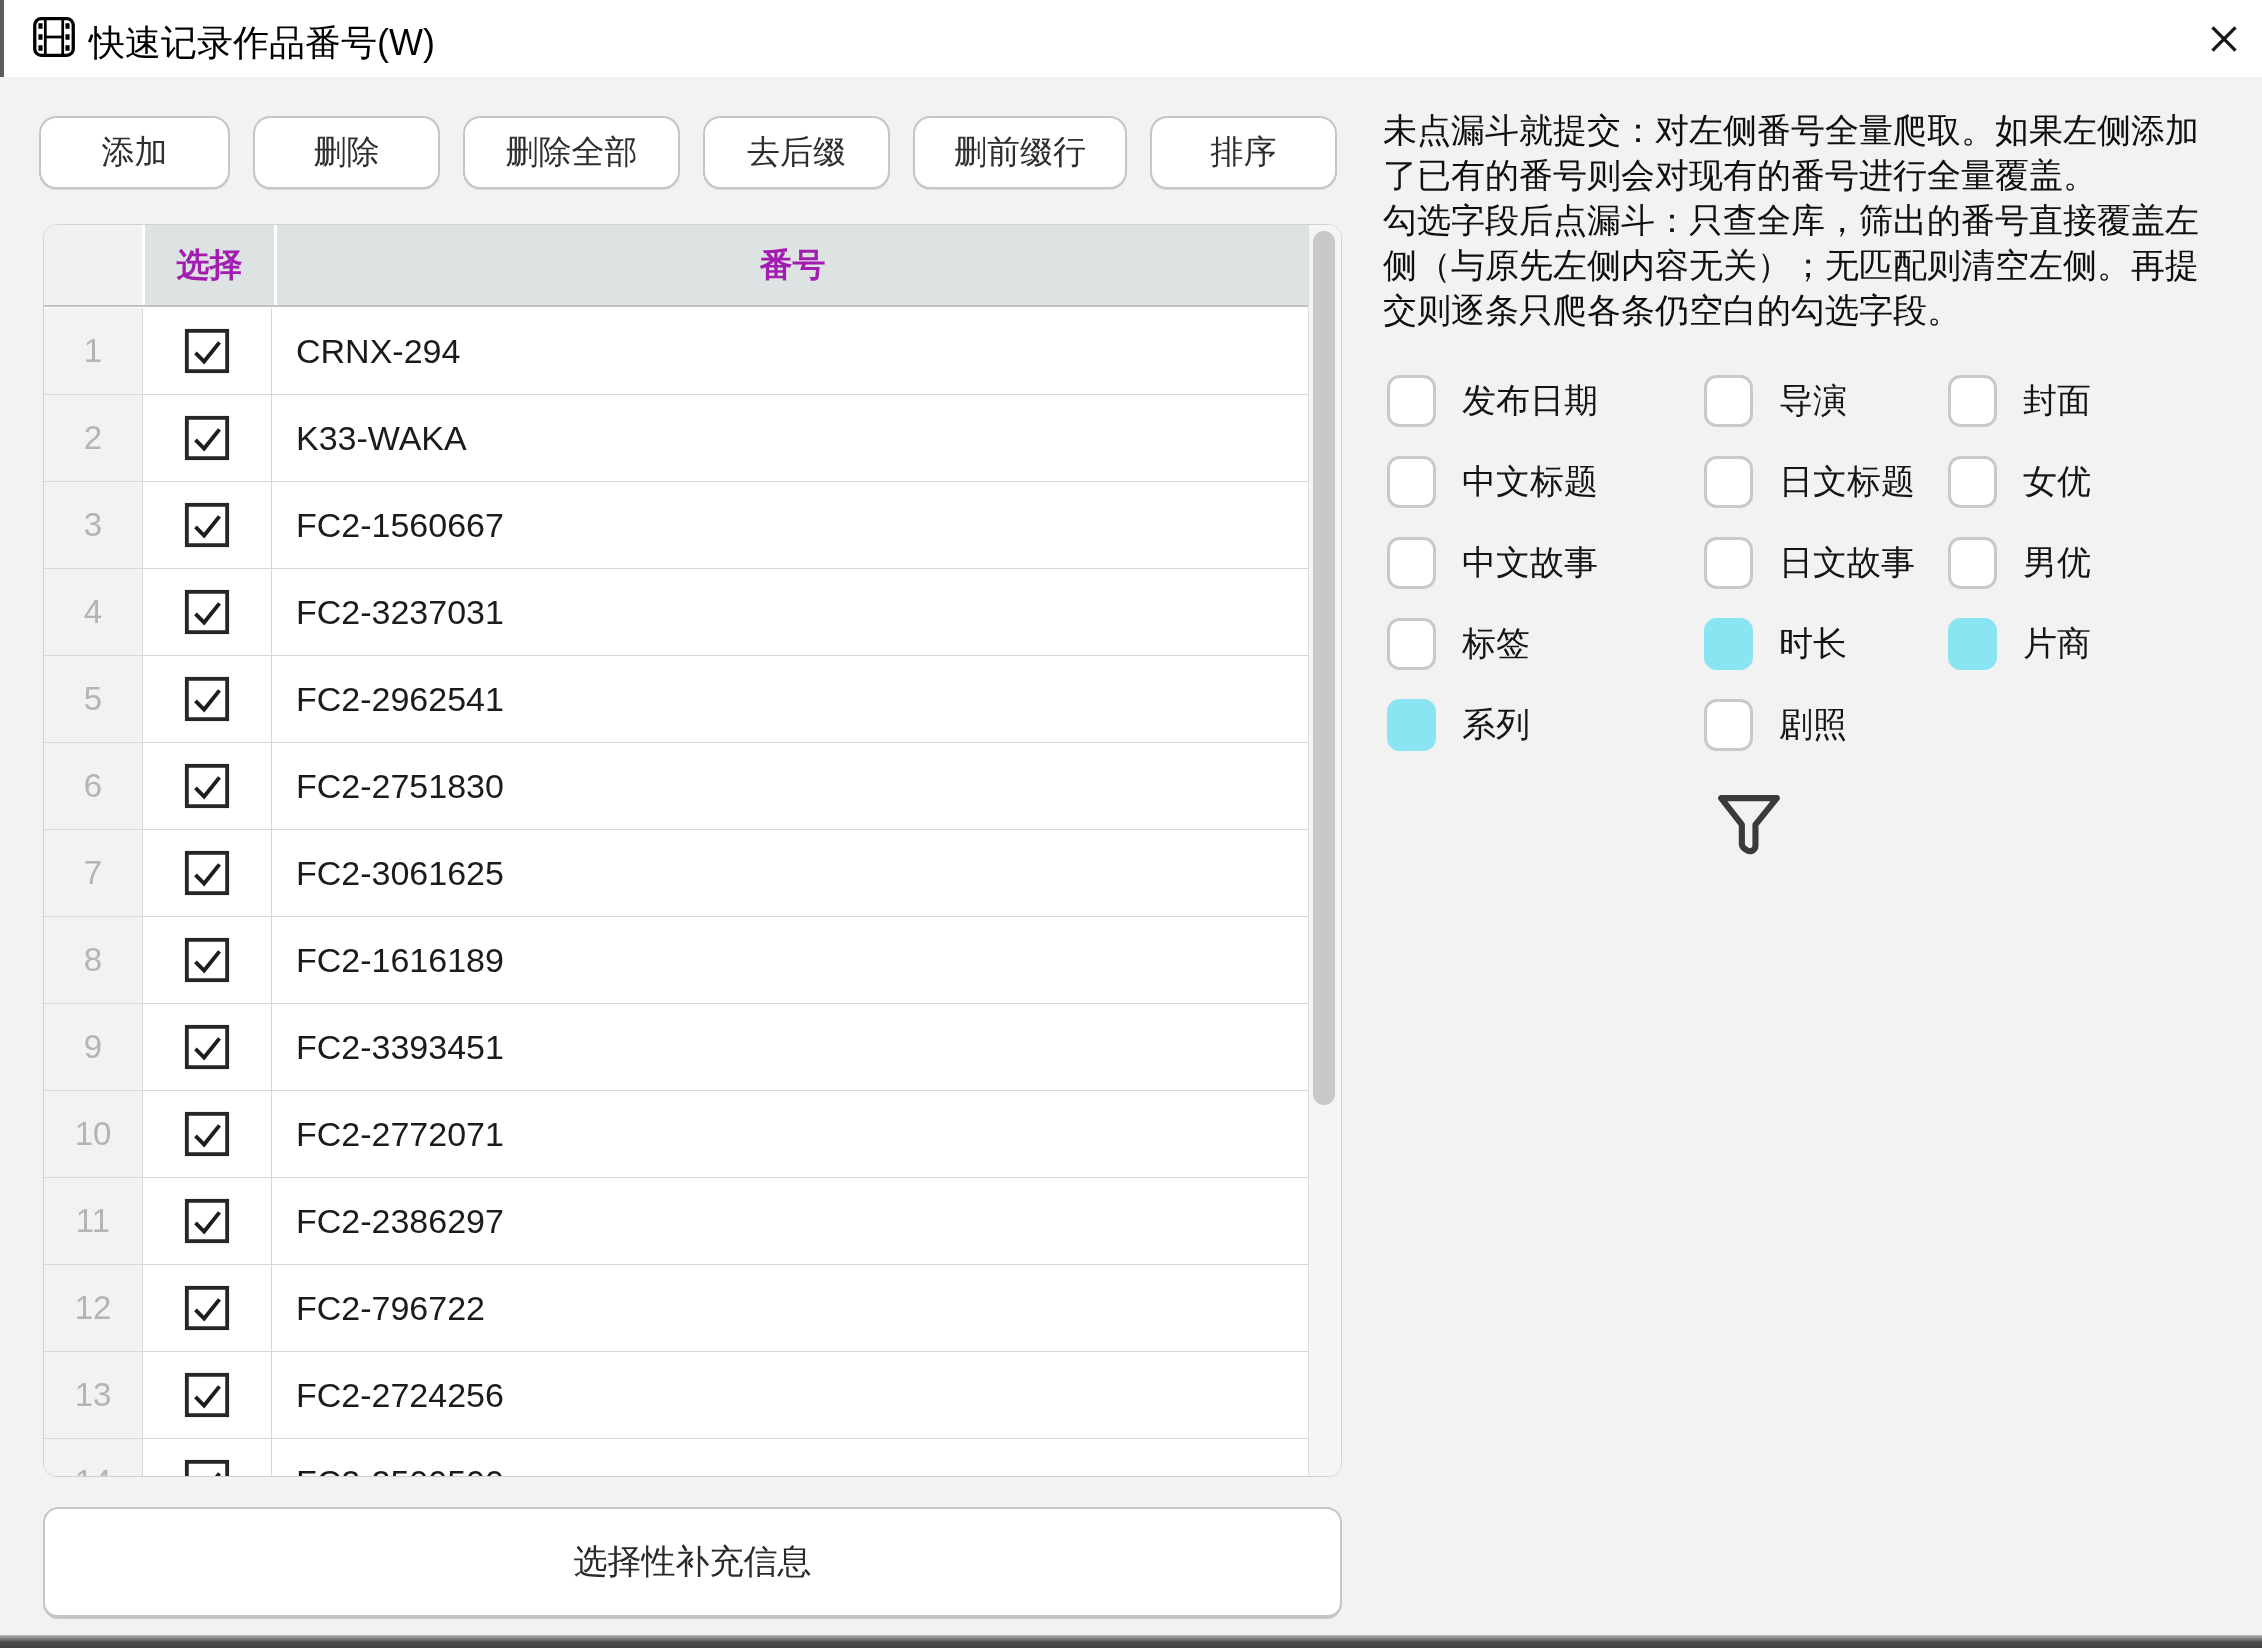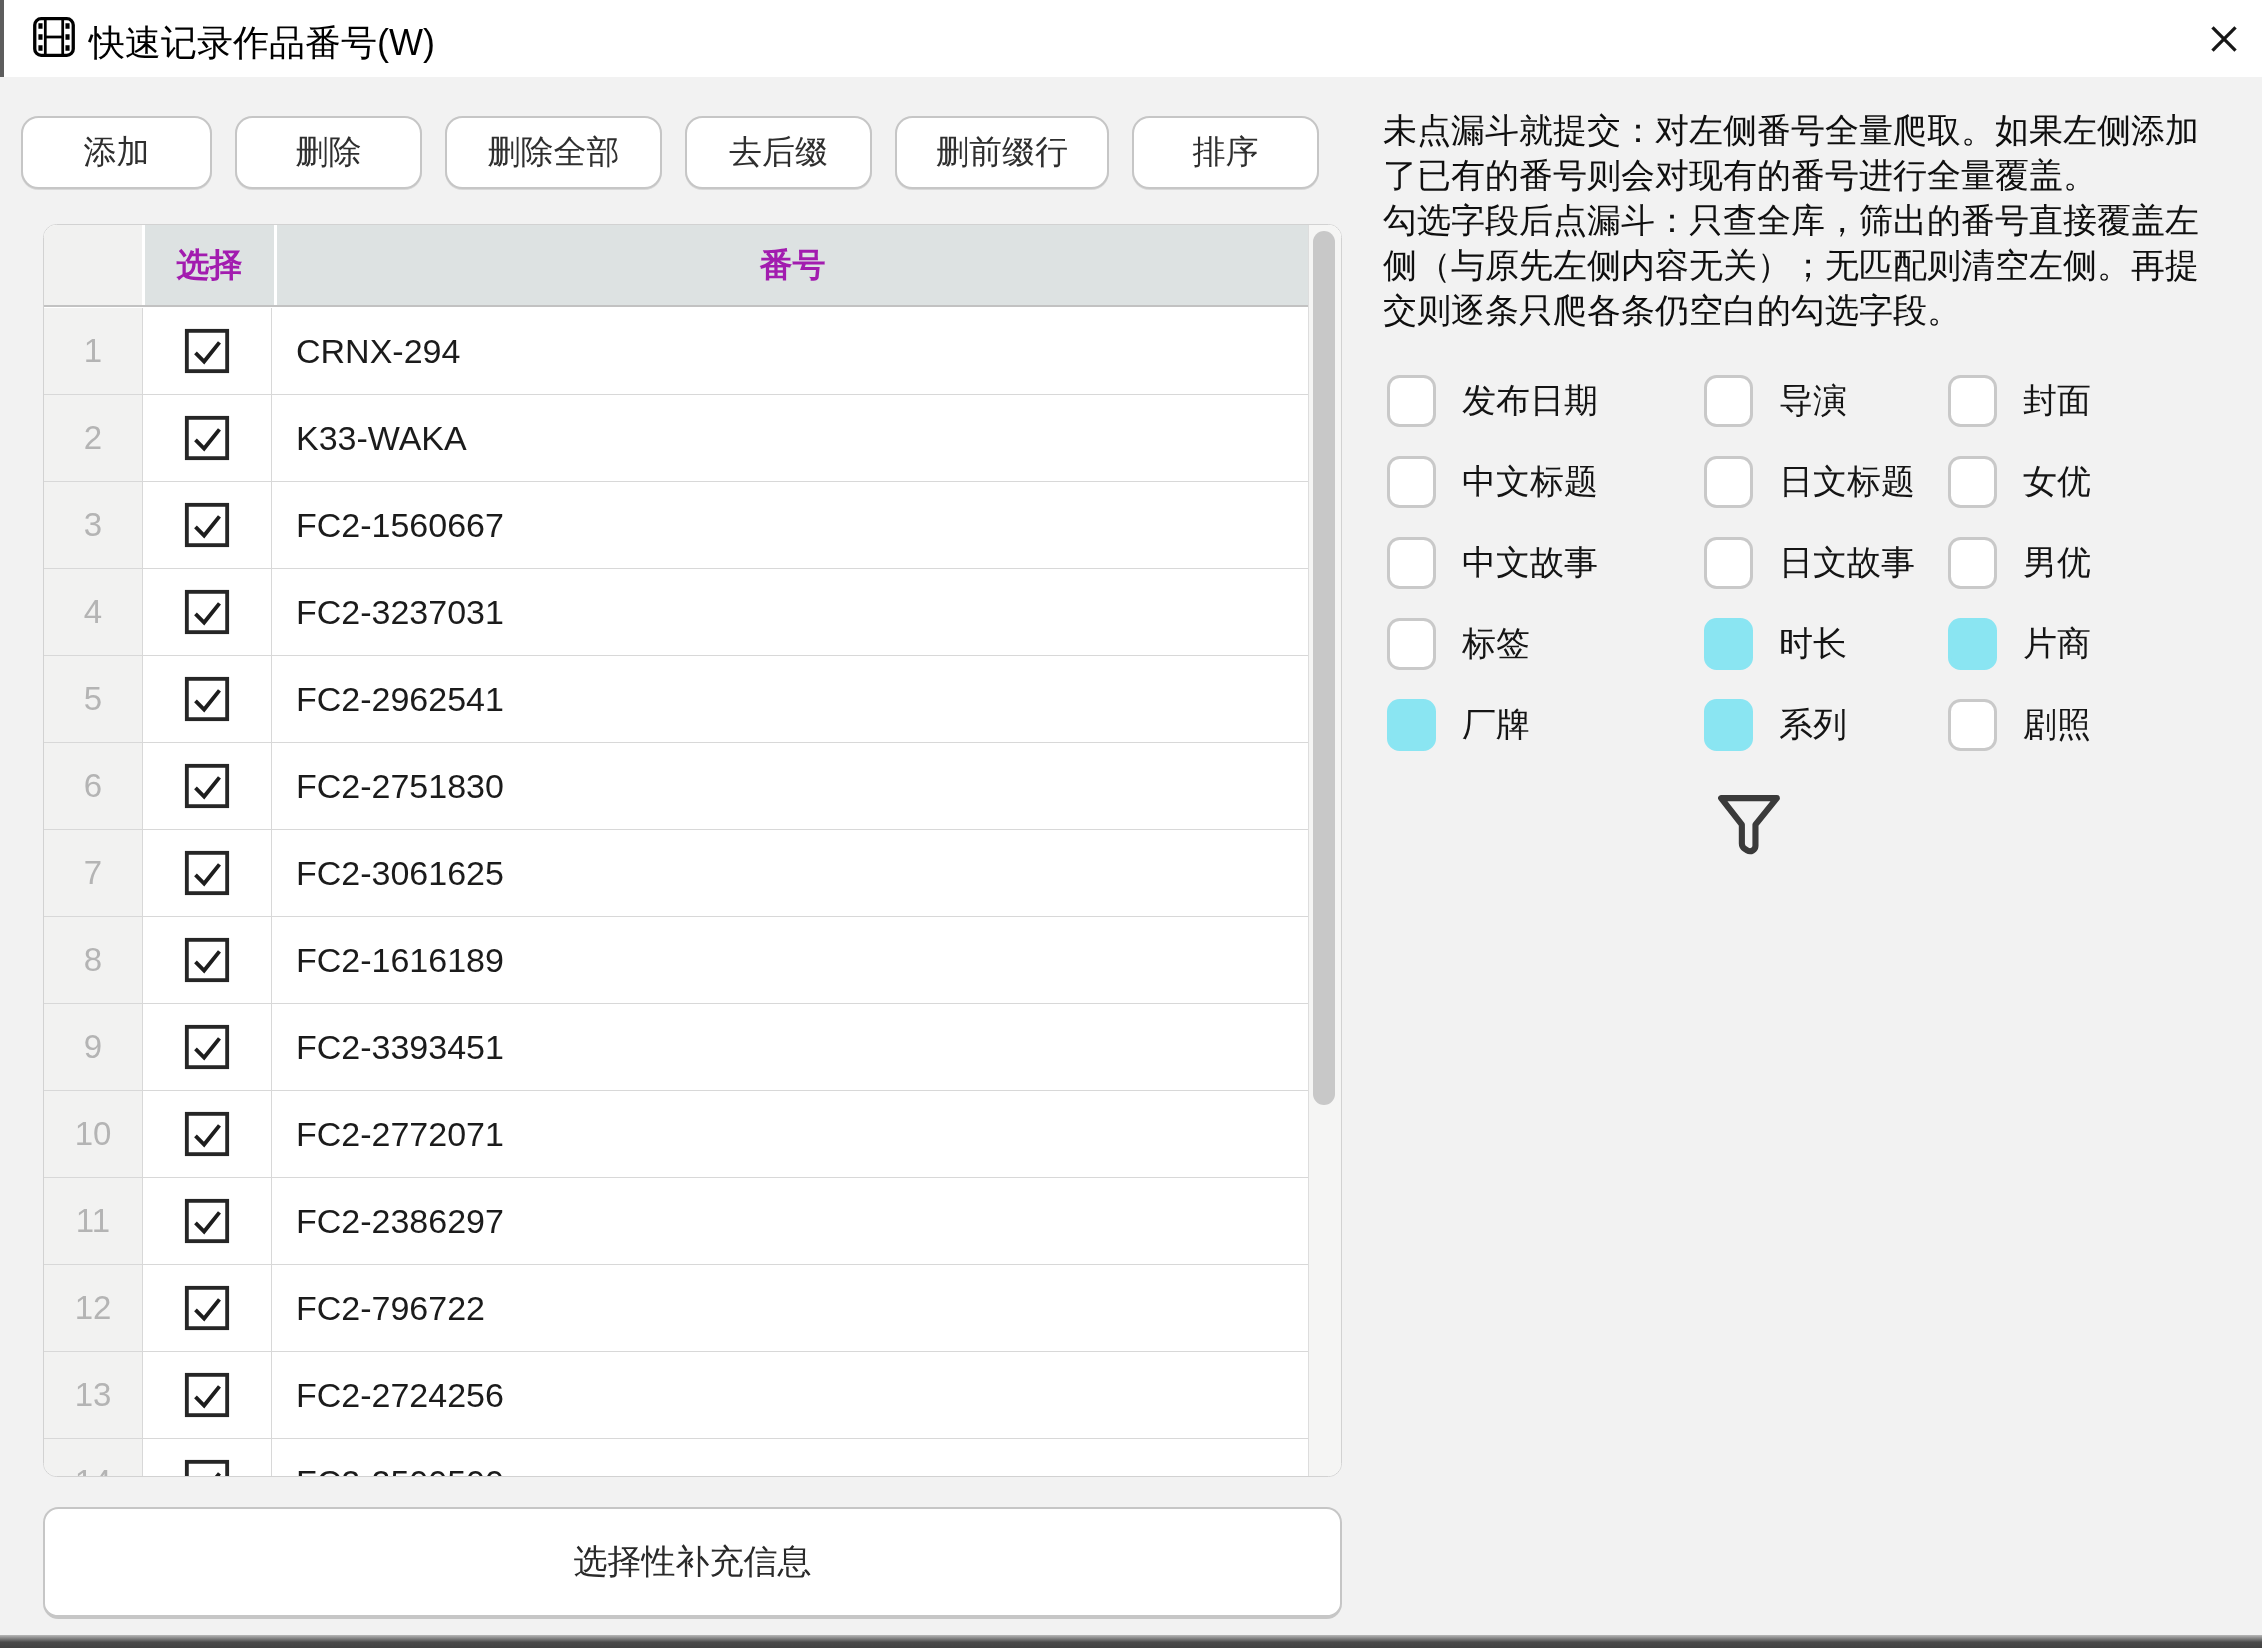--- a/index.html
+++ b/index.html
@@ -23,21 +23,21 @@
   .window-title{
     position:absolute;left:89px;top:19.3px;
     font-size:36px;font-weight:500;color:#000;white-space:nowrap;
   }
   .close-btn{
     position:absolute;right:21px;top:13.5px;width:50px;height:50px;
     background:transparent;border:none;cursor:pointer;padding:0;
   }
   
   .toolbar{
-    position:absolute;left:21px;top:116px;display:flex;gap:23px;
+    position:absolute;left:39px;top:116px;display:flex;gap:23px;
   }
   .tb-btn{
     height:73px;background:#ffffff;border:2.9px solid #c6c6c6;border-radius:17.4px;
     font-family:inherit;font-size:33px;color:#2f2f2f;
     display:flex;align-items:center;justify-content:center;
     box-shadow:0 1px 0 #d8d8d8;
   }
   .tb-btn:nth-child(1){width:191px;}
   .tb-btn:nth-child(2){width:187px;}
   .tb-btn:nth-child(3){width:217px;}
@@ -346,24 +346,20 @@
     <div class="field checked">
       <span class="f-box"></span>
       <span class="f-label">时长</span>
     </div>
     <div class="field checked">
       <span class="f-box"></span>
       <span class="f-label">片商</span>
     </div>
     <div class="field checked">
       <span class="f-box"></span>
-      <span class="f-label">厂牌</span>
-    </div>
-    <div class="field checked">
-      <span class="f-box"></span>
       <span class="f-label">系列</span>
     </div>
     <div class="field">
       <span class="f-box"></span>
       <span class="f-label">剧照</span>
     </div>
   </div>
 
 <svg class="funnel" viewBox="0 0 100 100">
   <path d="M9 12 H91 L59.5 51 V82 a8 8 0 0 1 -12.2 6.8 l-3.4 -2.1 a9.5 9.5 0 0 1 -4.4 -8 V51 Z" fill="none" stroke="#3a3a3a" stroke-width="9" stroke-linejoin="round"></path>

